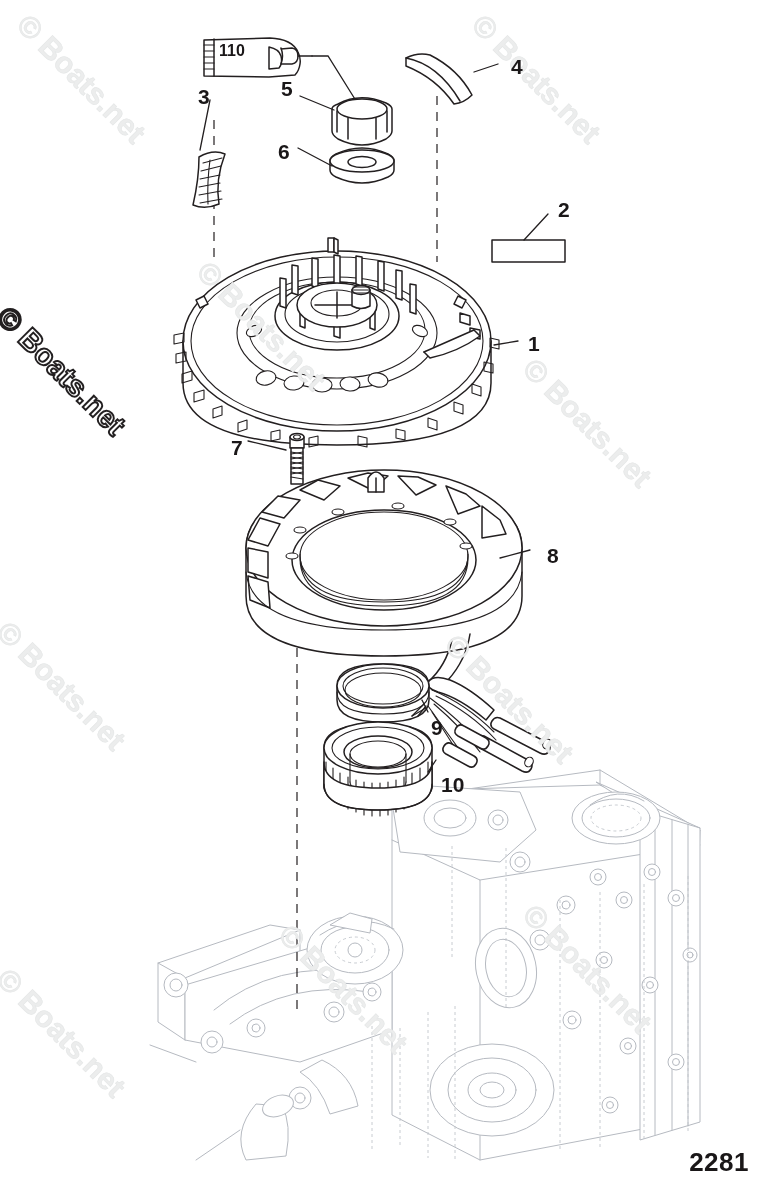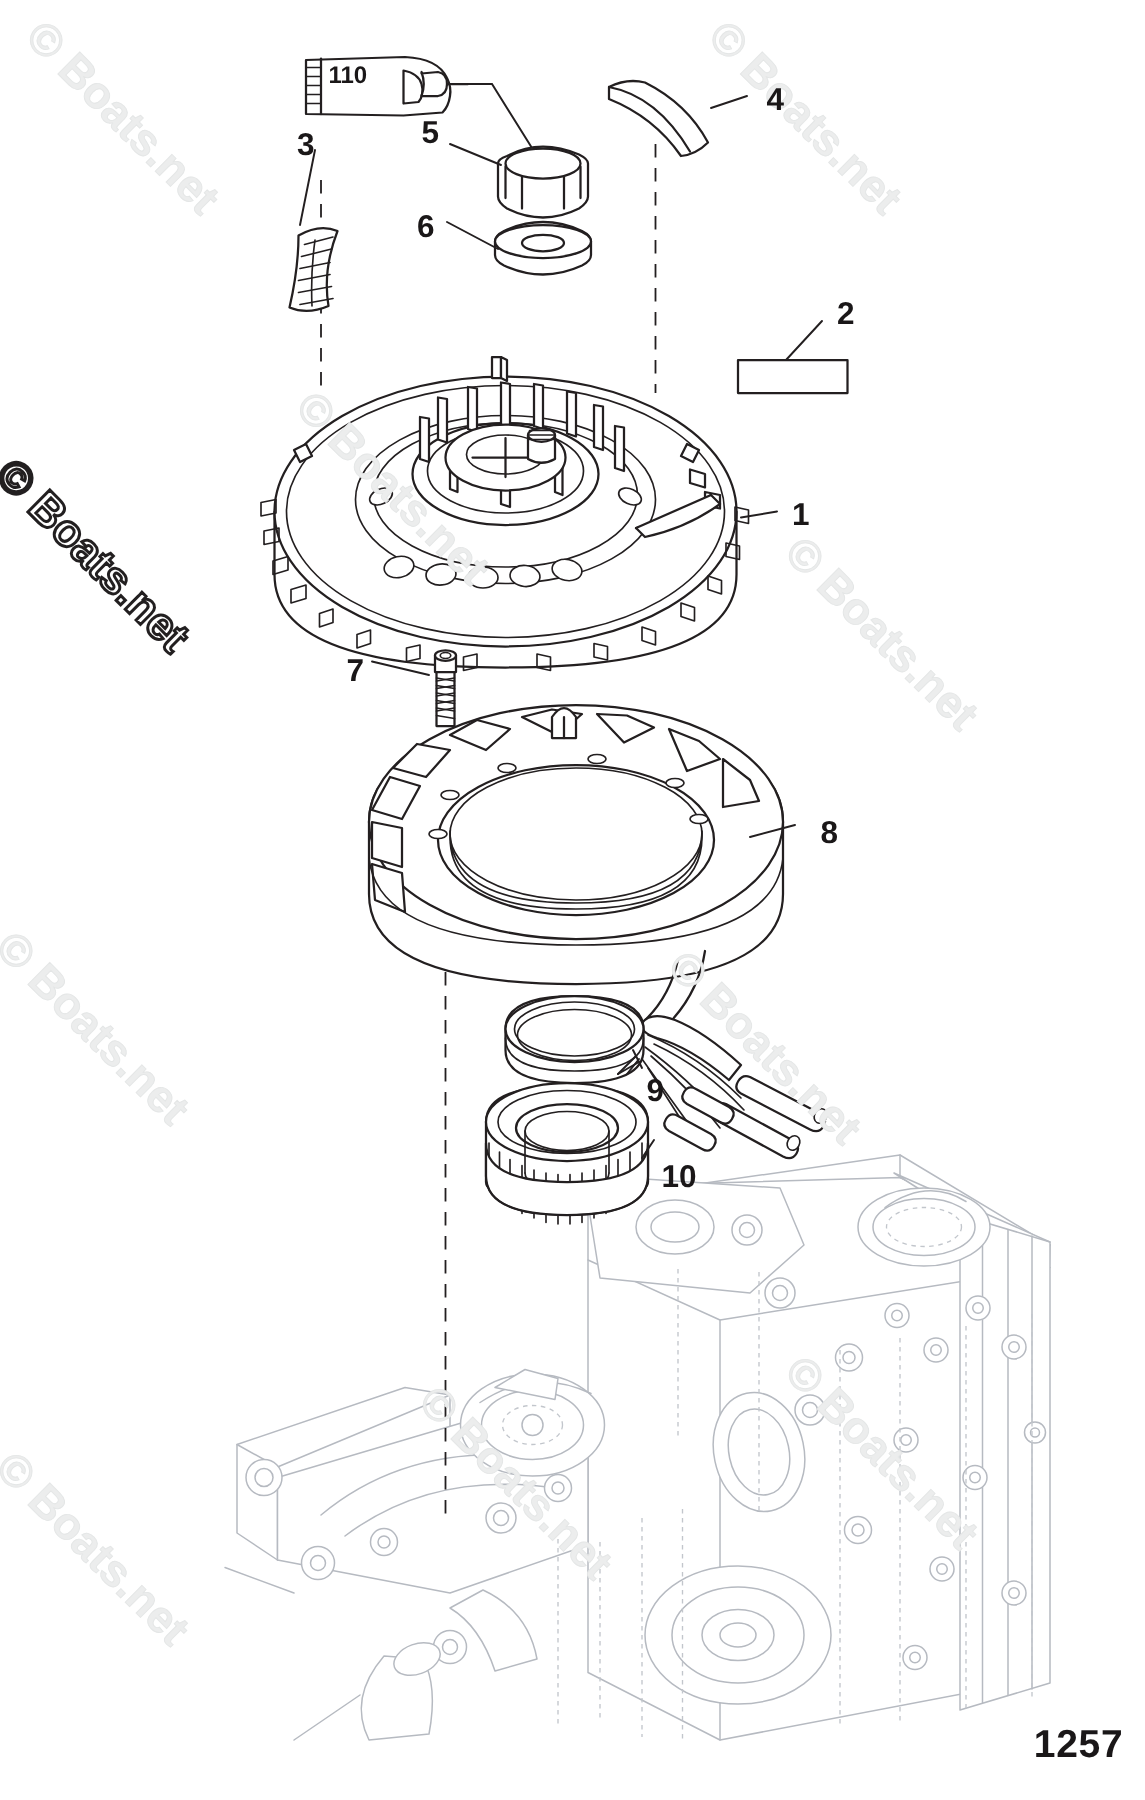--- a/index.html
+++ b/index.html
@@ -449,15 +449,15 @@
   <div class="callout" style="left:558px; top:199px;">2</div>
   <div class="callout" style="left:198px; top:86px;">3</div>
   <div class="callout" style="left:511px; top:56px;">4</div>
   <div class="callout" style="left:281px; top:78px;">5</div>
   <div class="callout" style="left:278px; top:141px;">6</div>
   <div class="callout" style="left:231px; top:437px;">7</div>
   <div class="callout" style="left:547px; top:545px;">8</div>
   <div class="callout" style="left:431px; top:717px;">9</div>
   <div class="callout" style="left:441px; top:758px;margin-top:16px;">10</div>
 
-  <div class="dwgnum">1257</div>
+  <div class="dwgnum">2281</div>
 
 </div>
 
 </body></html>

